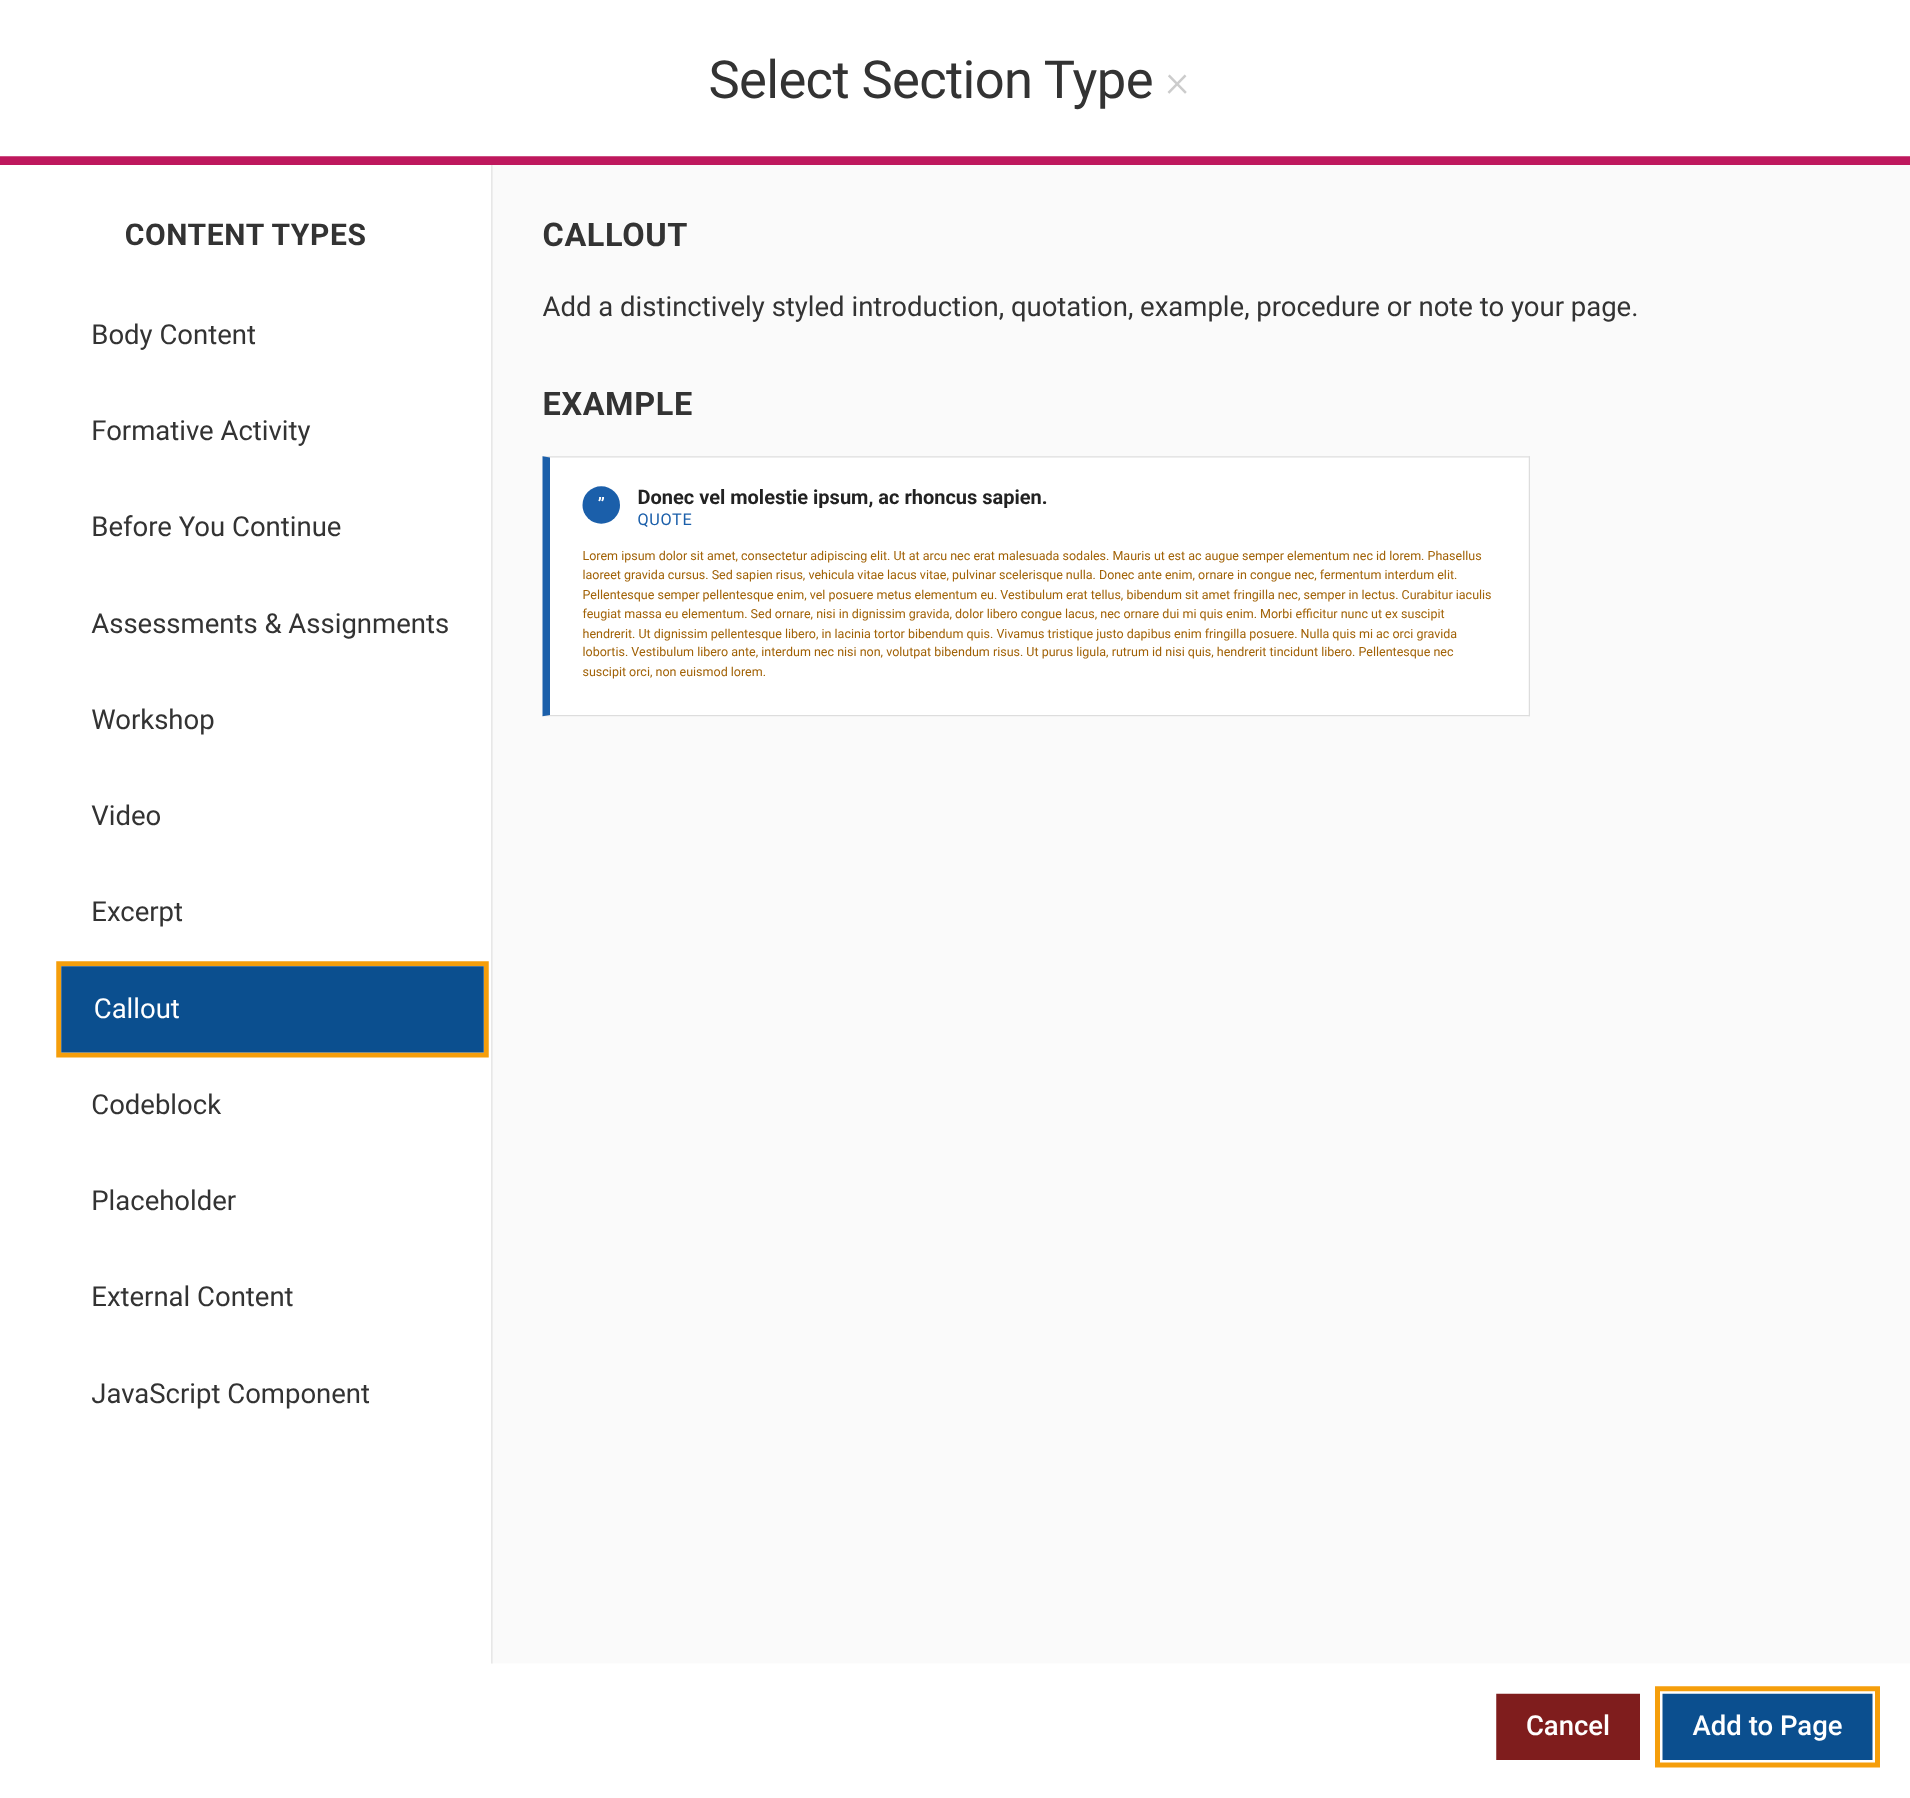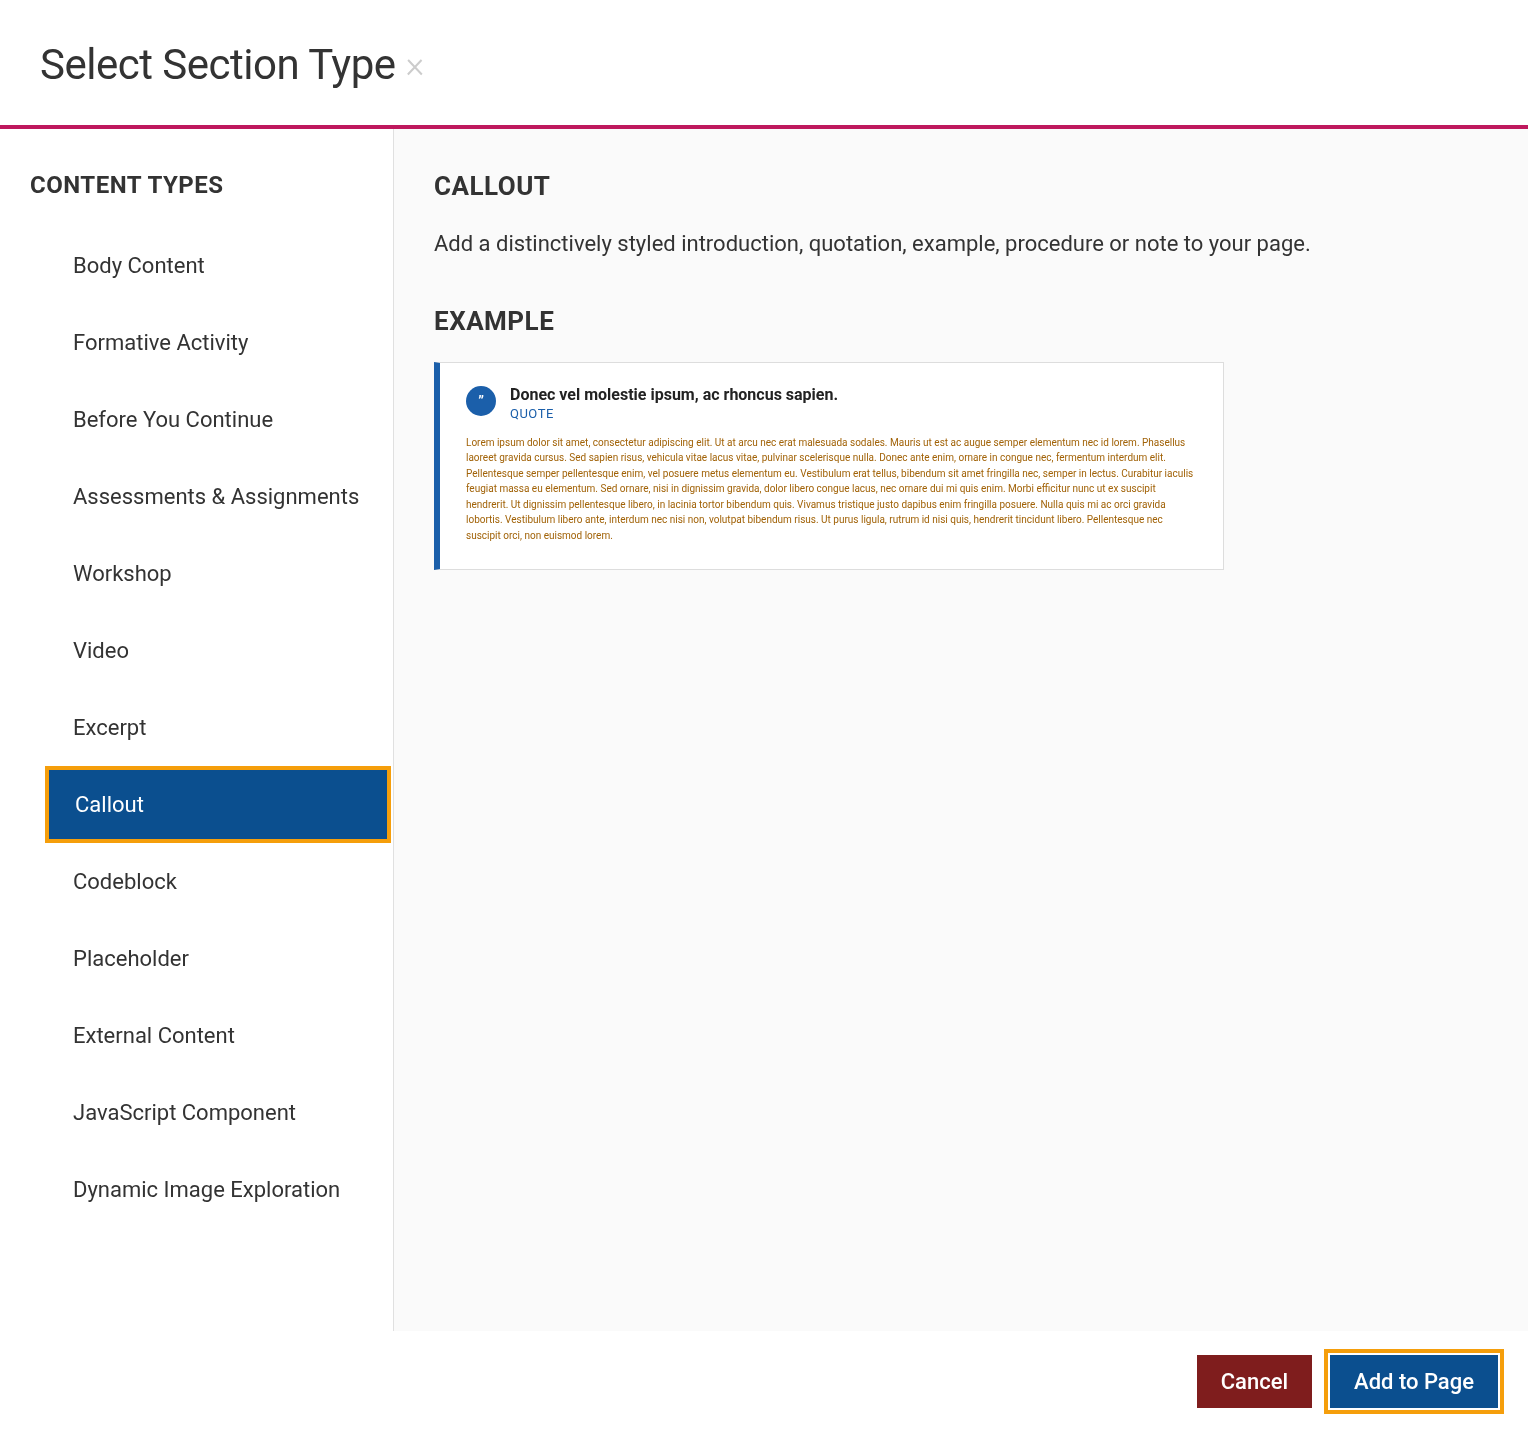--- a/index.html
+++ b/index.html
@@ -16,23 +16,23 @@
       position: relative;
     }
     .modal {
       width: 100%;
       height: 100%;
       display: flex;
       flex-direction: column;
     }
     .modal-header {
       padding: 40px 40px 36px 40px;
-      border-bottom: 4px solid #be185d;
-      display: flex;
-      justify-content: flex-start;
+      border-bottom: 7px solid #be185d;
+      display: flex;
+      justify-content: center;
       align-items: center;
     }
     .modal-title {
       font-size: 42px;
       font-weight: 400;
       color: #333;
       letter-spacing: -0.5px;
     }
     .close-btn {
       font-size: 36px;
@@ -62,20 +62,21 @@
     }
     .sidebar::-webkit-scrollbar-thumb {
       background: #c1c1c1;
     }
     .sidebar-heading {
       font-size: 24px;
       font-weight: 700;
       color: #333;
       padding: 42px 30px 28px 30px;
       letter-spacing: 0.5px;
+      text-align: center;
     }
     .sidebar-list {
       list-style: none;
       margin-left: 43px;
     }
     .sidebar-item {
       padding: 26px 30px;
       font-size: 22px;
       color: #333;
       cursor: pointer;
@@ -215,21 +216,20 @@
         <li class="sidebar-item"><span>Workshop</span></li>
         <li class="sidebar-item"><span>Video</span></li>
         <li class="sidebar-item"><span>Excerpt</span></li>
         <div class="highlight-wrap">
           <li class="sidebar-item selected"><span>Callout</span></li>
         </div>
         <li class="sidebar-item"><span>Codeblock</span></li>
         <li class="sidebar-item"><span>Placeholder</span></li>
         <li class="sidebar-item"><span>External Content</span></li>
         <li class="sidebar-item"><span>JavaScript Component</span></li>
-        <li class="sidebar-item"><span>Dynamic Image Exploration</span></li>
       </ul>
     </div>
 
     <div class="content">
       <div class="content-heading">CALLOUT</div>
       <div class="content-desc">Add a distinctively styled introduction, quotation, example, procedure or note to your page.</div>
       <div class="example-heading">EXAMPLE</div>
 
       <div class="example-card">
         <div class="example-top">

